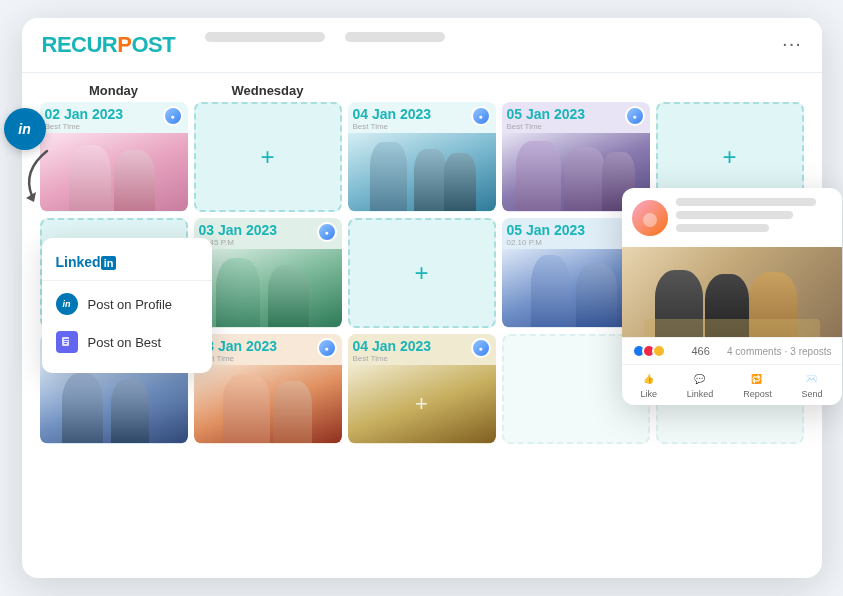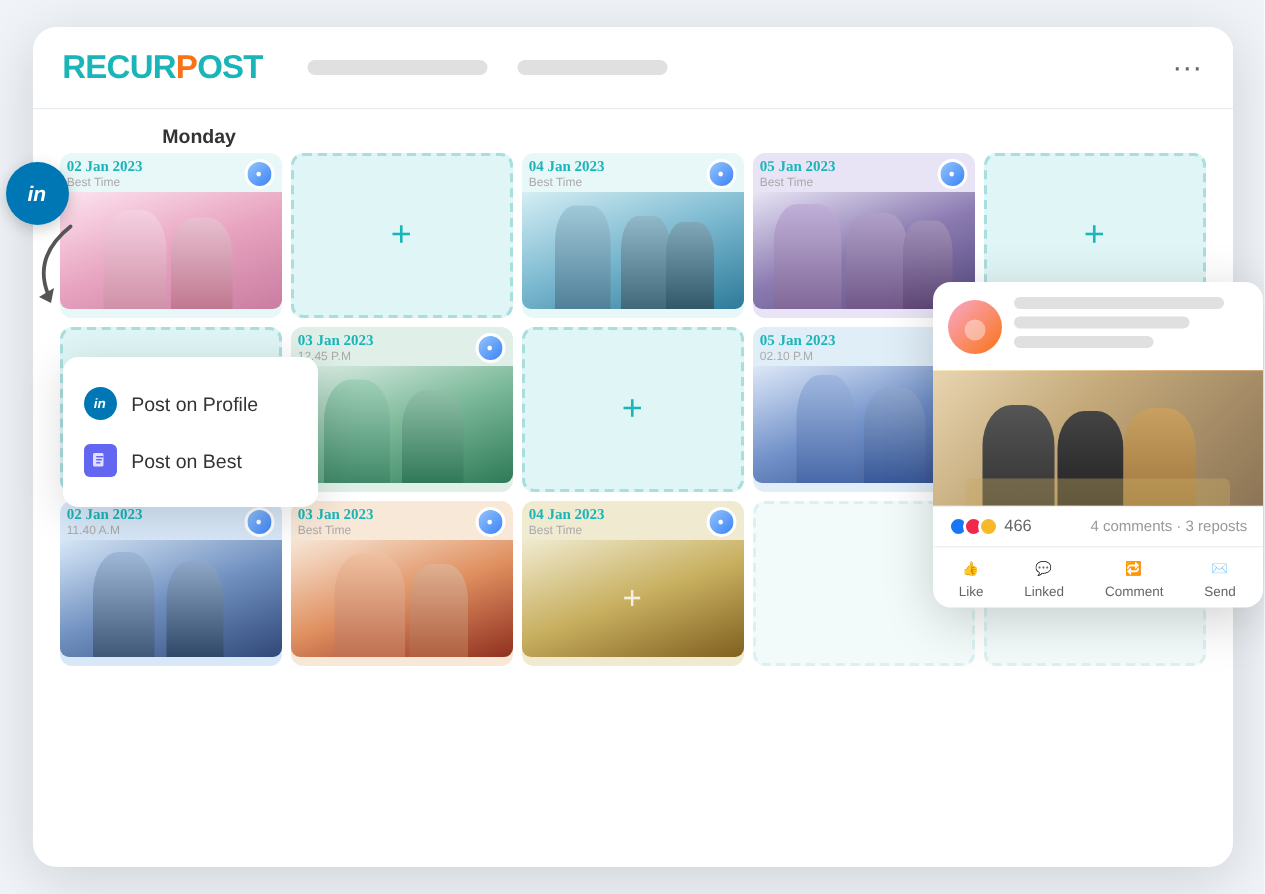--- a/index.html
+++ b/index.html
@@ -20,21 +20,20 @@
       background: white;
       border-radius: 16px;
       box-shadow: 0 8px 40px rgba(0,0,0,0.15);
       position: relative;
       overflow: visible;
     }
 
     
     .header {
       display: flex;
-      align-items: center;
       padding: 14px 20px;
       border-bottom: 1px solid #e8edf2;
       background: white;
       border-radius: 16px 16px 0 0;
     }
 
     .logo {
       font-size: 22px;
       font-weight: 800;
       color: #1ab5b8;
@@ -63,21 +62,21 @@
       cursor: pointer;
     }
 
     
     .calendar {
       padding: 0 10px 10px;
     }
 
     .day-headers {
       display: grid;
-      grid-template-columns: repeat(4, 1fr);
+      grid-template-columns: repeat(5, 1fr);
       gap: 6px;
       padding: 10px 8px 4px;
     }
 
     .day-header {
       text-align: center;
       font-size: 13px;
       font-weight: 600;
       color: #333;
     }
@@ -282,21 +281,21 @@
       border-radius: 50%;
       border: 2px solid white;
     }
     .rd-like { background: #1877f2; }
     .rd-love { background: #f02849; }
     .rd-haha { background: #f7b928; }
 
     .reaction-count {
       font-size: 11px;
       color: #666;
-      margin-left: 0;
+      margin-left: 22px;
     }
 
     .social-stats {
       font-size: 10px;
       color: #999;
     }
 
     .social-actions {
       display: flex;
       justify-content: space-around;
@@ -337,24 +336,23 @@
     }
 
     .cell-top-row {
       display: flex;
       justify-content: space-between;
       align-items: flex-start;
       padding: 4px 5px 2px;
     }
 
     .cell-date-info {
-      font-size: 10px;
+      font-size: 14px;
       color: #1ab5b8;
       font-weight: 600;
-      font-family: Liberation Serif, serif;
     }
 
     .cell-time-info {
       font-size: 8px;
       color: #aaa;
     }
 
     .cell-photo-content {
       width: 100%;
       height: 78px;
@@ -378,20 +376,25 @@
   <div class="linkedin-bubble">
     <span>in</span>
   </div>
 
   <svg class="arrow-svg" width="55" height="60" viewBox="0 0 55 60">
     <path d="M 35 5 Q 10 25 20 50" stroke="#555" stroke-width="2.5" fill="none" stroke-linecap="round"></path>
     <polygon points="14,52 22,56 24,46" fill="#555"></polygon>
   </svg>
 
   <div class="dropdown-menu">
+    <div class="dropdown-title">
+      <span class="dropdown-title-text">
+        Linked<span>in</span>
+      </span>
+    </div>
     <div class="dropdown-item">
       <div class="dropdown-icon">
         <span style="color:white;font-weight:800;font-size:9px;font-style:italic">in</span>
       </div>
       <span>Post on Profile</span>
     </div>
     <div class="dropdown-item">
       <div class="dropdown-icon-page">
         <svg width="12" height="12" viewBox="0 0 12 12" fill="none">
           <rect x="1" y="1" width="7" height="9" rx="1" fill="white" opacity="0.8"></rect>
@@ -445,21 +448,21 @@
       <div class="social-action-btn">
         <div class="action-icon">👍</div>
         <span>Like</span>
       </div>
       <div class="social-action-btn">
         <div class="action-icon">💬</div>
         <span>Linked</span>
       </div>
       <div class="social-action-btn">
         <div class="action-icon">🔁</div>
-        <span>Comment</span>
+        <span>Repost</span>
       </div>
       <div class="social-action-btn">
         <div class="action-icon">✉️</div>
         <span>Send</span>
       </div>
     </div>
   </div>
 
   <div class="header">
     <div class="logo">
@@ -467,20 +470,21 @@
     </div>
     <div class="header-search-bar"></div>
     <div class="header-search-bar2"></div>
     <div class="header-dots">···</div>
   </div>
 
   <div class="calendar">
 
     <div class="day-headers">
       <div class="day-header">Monday</div>
+      <div class="day-header">Wednesday</div>
     </div>
 
     <div class="calendar-grid">
 
       <div class="cell r1-mon">
         <div class="cell-top-row">
           <div>
             <div class="cell-date-info">02 Jan 2023</div>
             <div class="cell-time-info">Best Time</div>
           </div>

